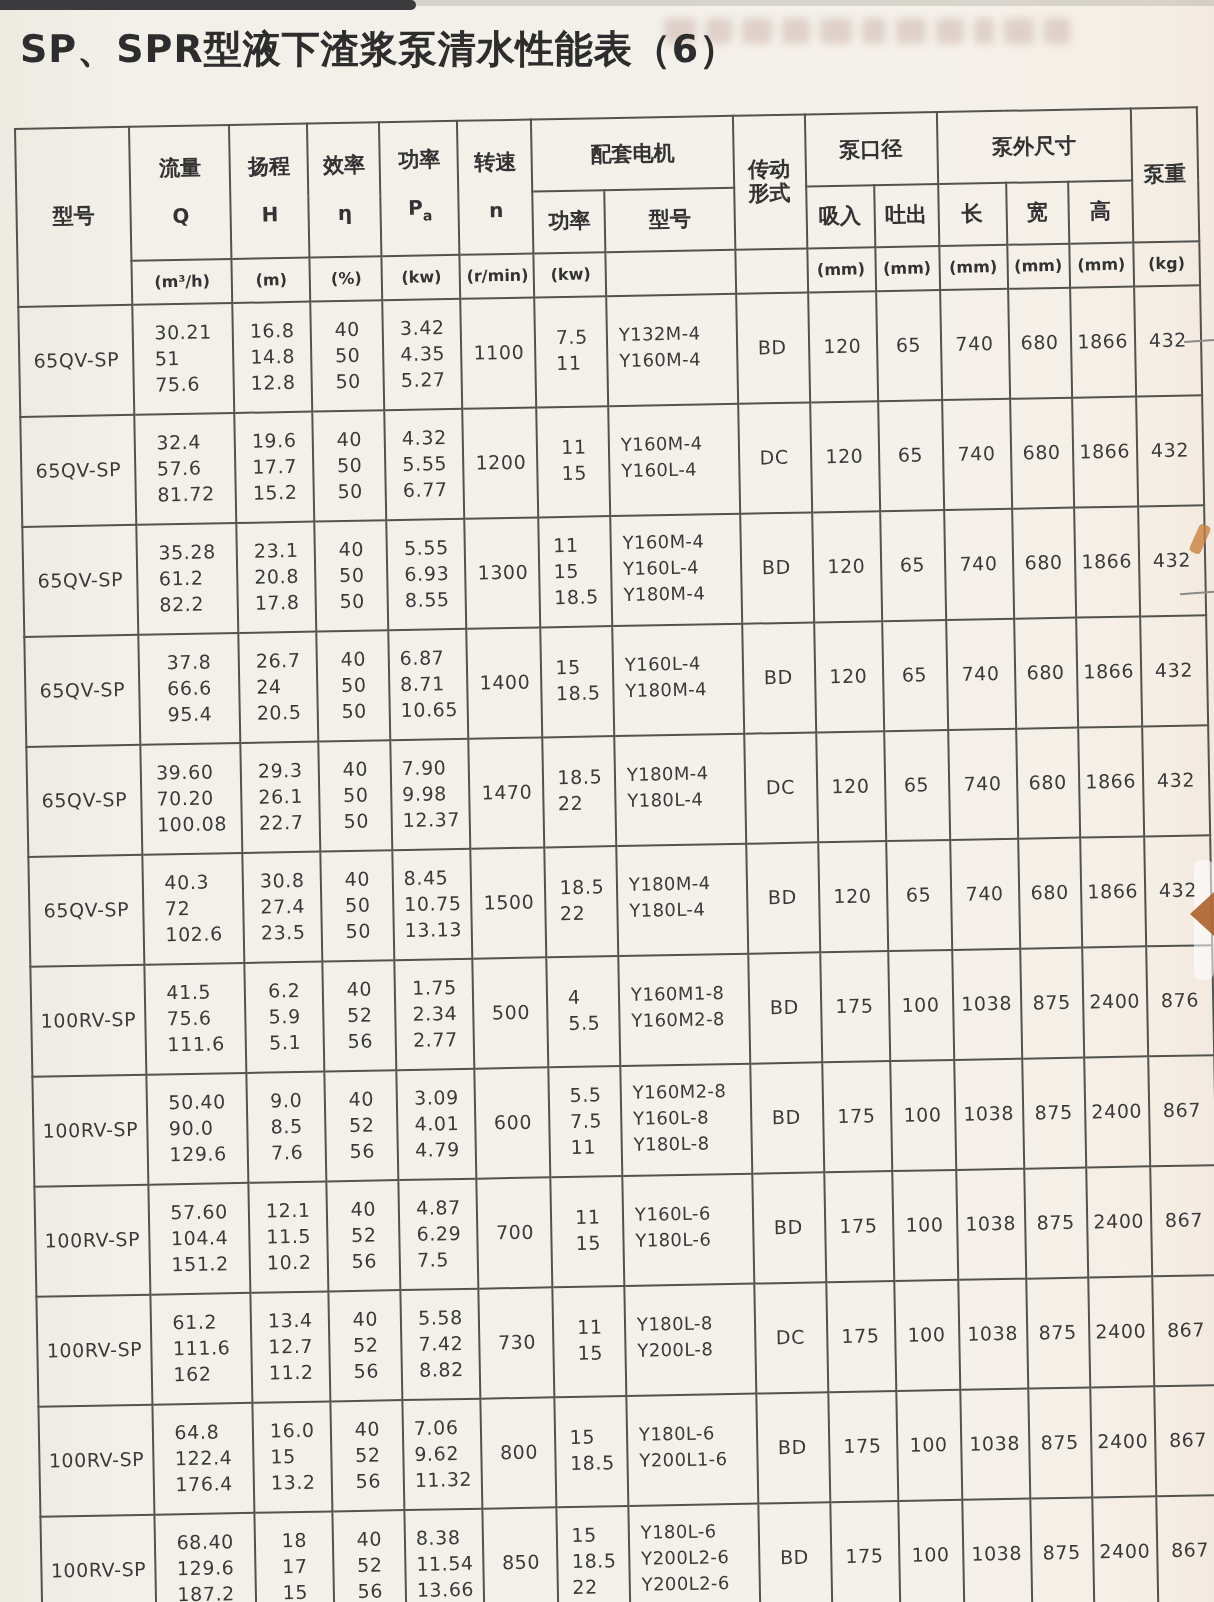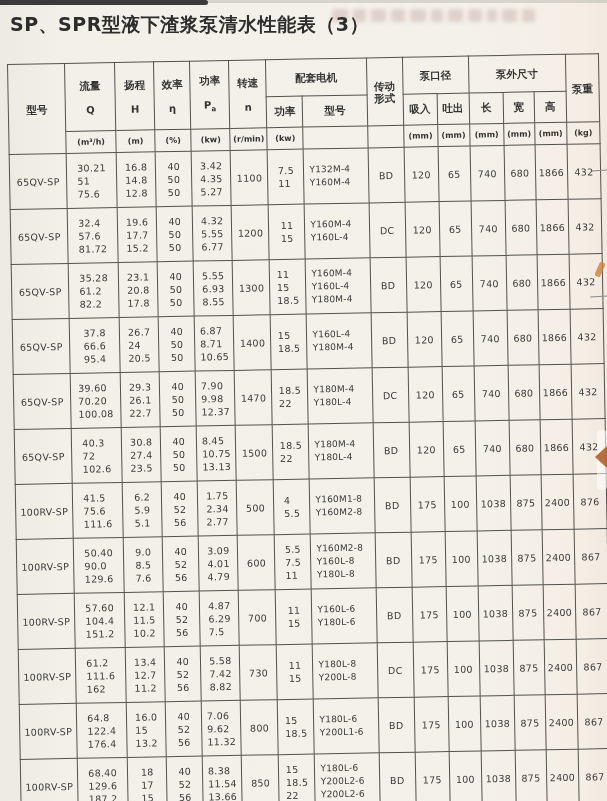--- a/index.html
+++ b/index.html
@@ -72,21 +72,21 @@
       <i></i>
       <i></i>
       <i></i>
       <i></i>
       <i></i>
       <i></i>
       <i></i>
       <i></i>
   </div>
 
-  <h1 class="title">SP、SPR型液下渣浆泵清水性能表（3）</h1>
+  <h1 class="title">SP、SPR型液下渣浆泵清水性能表（6）</h1>
 
   <div class="tablewrap">
     <table>
       <colgroup>
         <col style="width:57px">
           <col style="width:50px">
           <col style="width:39px">
           <col style="width:36px">
         <col style="width:39px">
           <col style="width:37px">

